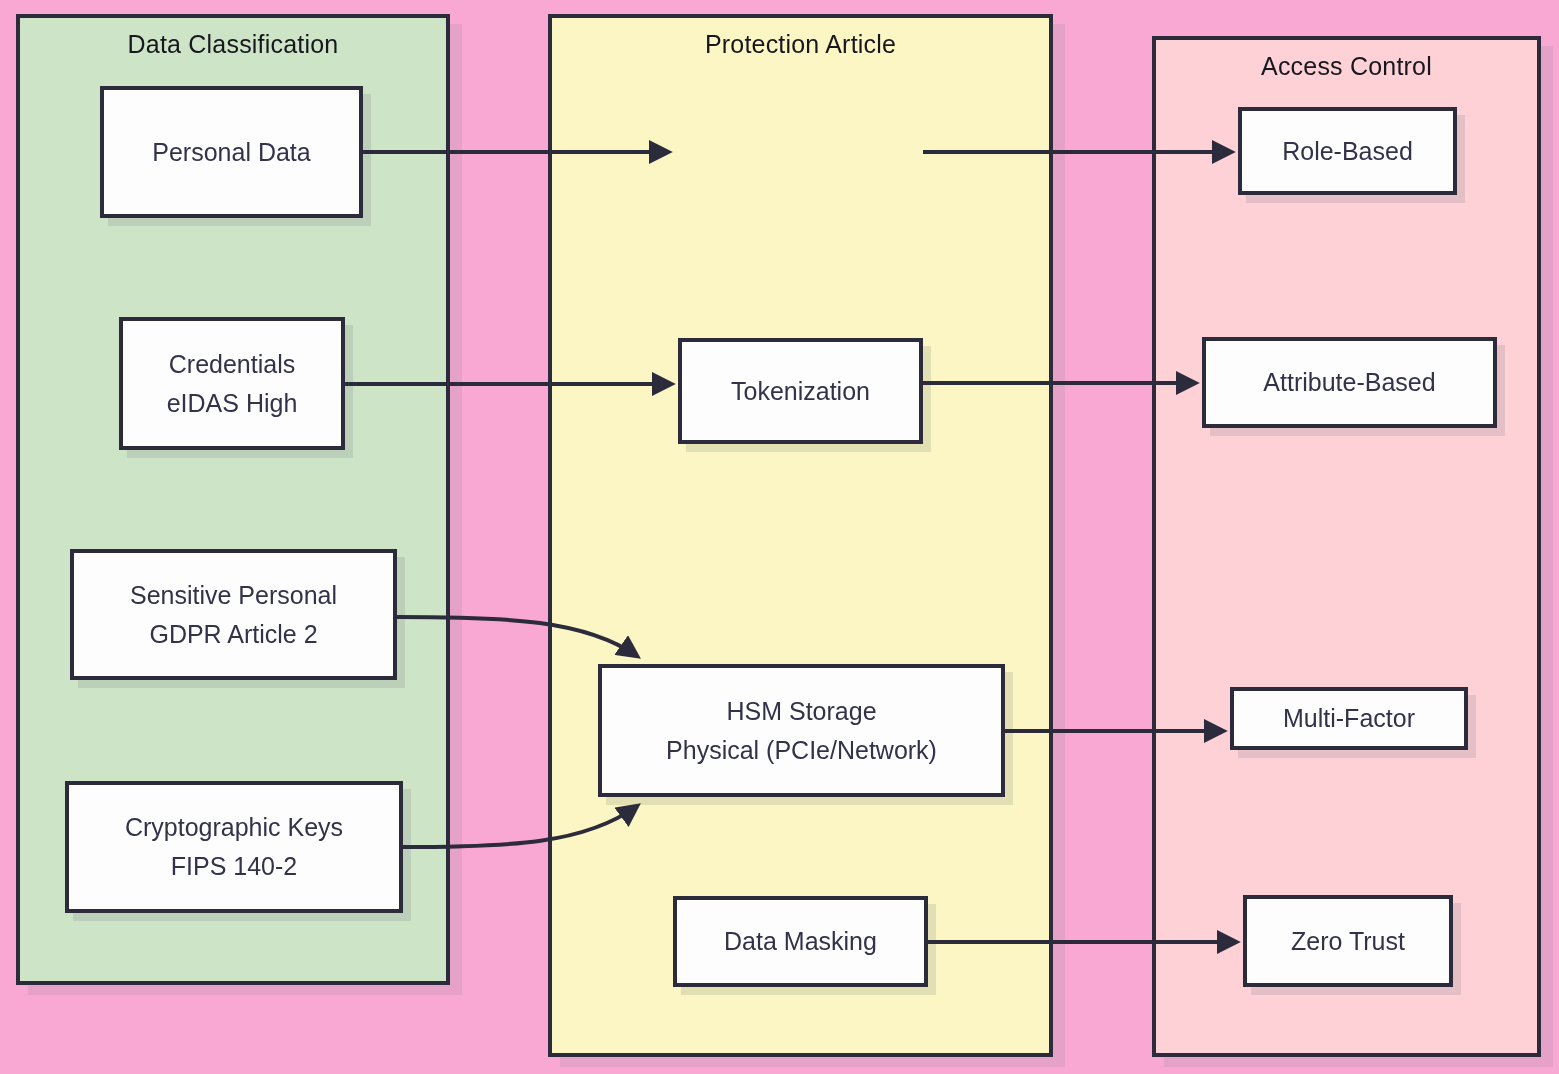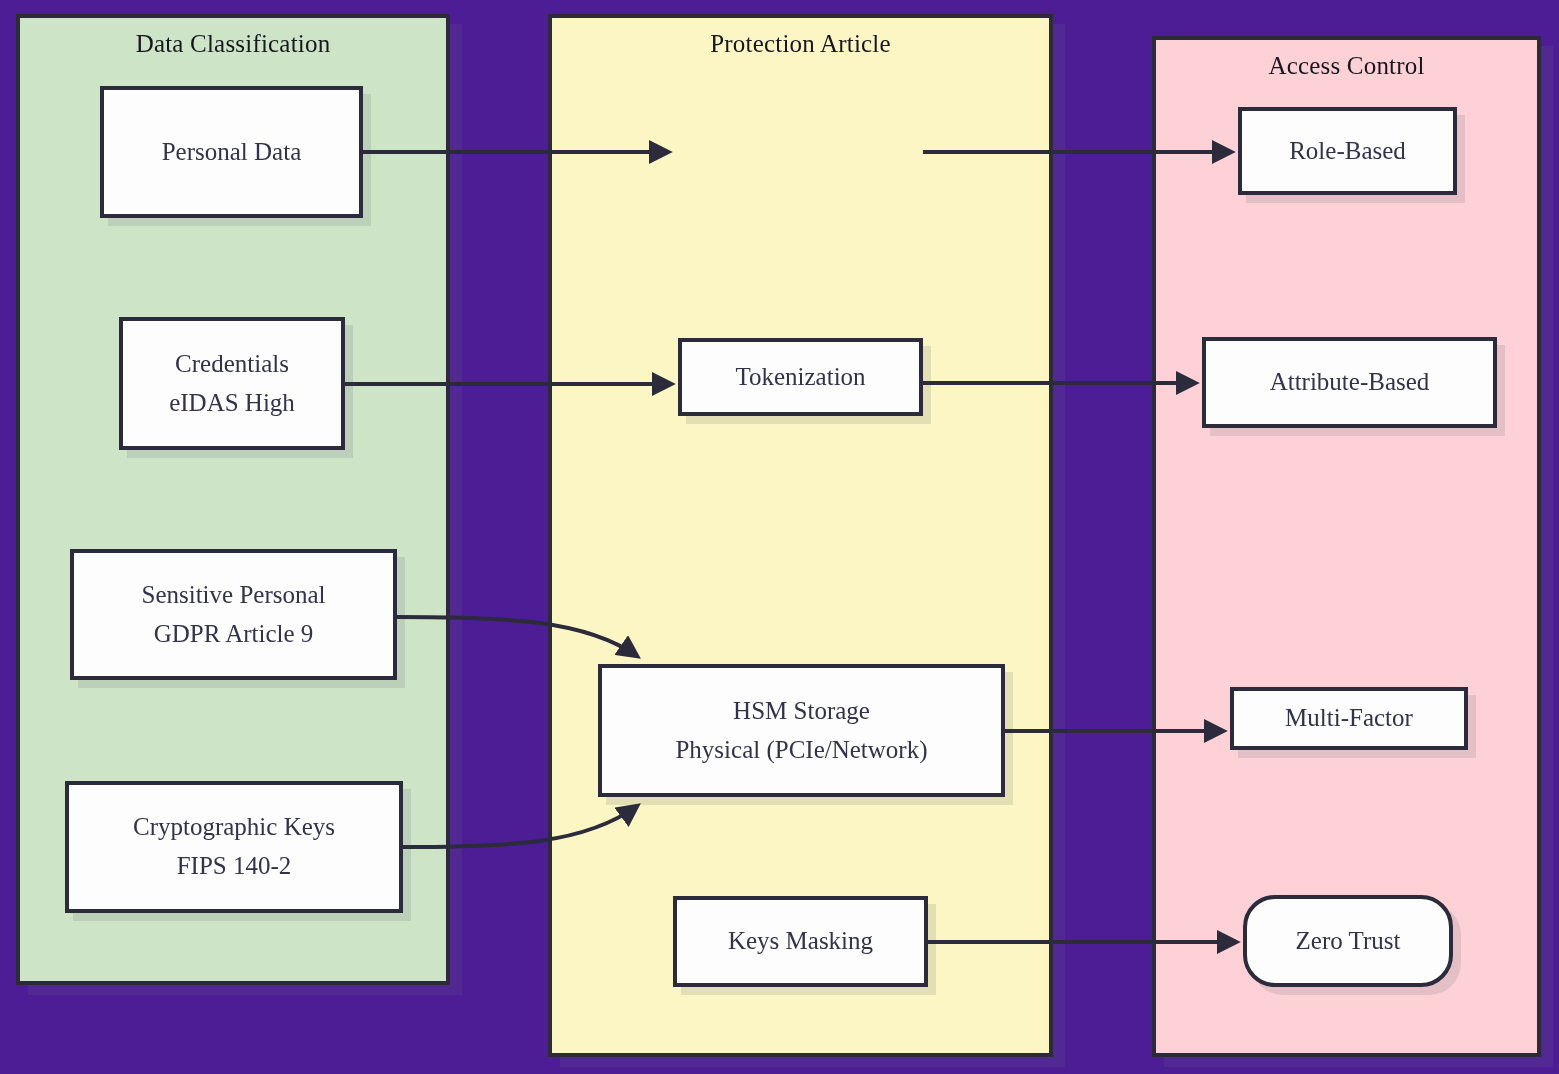--- a/index.html
+++ b/index.html
@@ -1,18 +1,18 @@
 <!DOCTYPE html>
 <html style="--classification-fill: #cde4c7; --protection-fill: #fbf6c3; --access-fill: #fdd1d6; --stroke: #2b2b3c; --node-fill: #fdfdfe; --text: #32324a; --title-text: #17171f;"><head>
 <meta charset="utf-8">
 <style>
   html,body{margin:0;padding:0;background:#ffffff;}
   .canvas{
-    position:relative;width:1559px;height:1074px;background:#4c1d95;overflow:hidden;
-    font-family:Liberation Serif, serif;color:var(--text,#32324a);
+    position:relative;width:1559px;height:1074px;background:#f9a8d4;overflow:hidden;
+    font-family:Liberation Sans, sans-serif;color:var(--text,#32324a);
   }
   .col{
     position:absolute;box-sizing:border-box;border:4px solid var(--stroke,#2b2b3c);
     box-shadow:12px 10px 0 rgba(120,120,130,0.14);
   }
   .col-classification{left:16px;top:14px;width:434px;height:971px;background:var(--classification-fill,#cde4c7);}
   .col-protection{left:548px;top:14px;width:505px;height:1043px;background:var(--protection-fill,#fbf6c3);}
   .col-access{left:1152px;top:36px;width:389px;height:1021px;background:var(--access-fill,#fdd1d6);}
   .col-title{
     margin:0;padding-top:12px;text-align:center;font-size:25px;font-weight:normal;
@@ -21,28 +21,28 @@
   .node{
     position:absolute;box-sizing:border-box;border:4px solid var(--stroke,#2b2b3c);
     background:var(--node-fill,#fdfdfe);box-shadow:8px 8px 0 rgba(70,70,90,0.13);
     display:flex;flex-direction:column;justify-content:center;align-items:center;
     text-align:center;font-size:25px;line-height:1.55;color:var(--text,#32324a);
   }
   .node-personal{left:100px;top:86px;width:263px;height:132px;}
   .node-encryption{left:675px;top:86px;width:248px;height:132px;}
   .node-role{left:1238px;top:107px;width:219px;height:88px;}
   .node-credentials{left:119px;top:317px;width:226px;height:133px;}
-  .node-tokenization{left:678px;top:338px;width:245px;height:78px;}
+  .node-tokenization{left:678px;top:338px;width:245px;height:106px;}
   .node-attribute{left:1202px;top:337px;width:295px;height:91px;justify-content:center;}
   .node-sensitive{left:70px;top:549px;width:327px;height:131px;align-items:center;}
   .node-hsm{left:598px;top:664px;width:407px;height:133px;}
   .node-multi{left:1230px;top:687px;width:238px;height:63px;}
   .node-crypto{left:65px;top:781px;width:338px;height:132px;}
   .node-masking{left:673px;top:896px;width:255px;height:91px;}
-  .node-zero{left:1243px;top:895px;width:210px;height:92px;border-radius:32px;}
+  .node-zero{left:1243px;top:895px;width:210px;height:92px;}
   .edges{position:absolute;left:0;top:0;width:1559px;height:1074px;pointer-events:none;}
   .edges path{stroke:var(--stroke,#2b2b3c);stroke-width:4;fill:none;}
   .edges .head{fill:var(--stroke,#2b2b3c);stroke:none;}
 </style>
 </head>
 <body>
 
 <div class="canvas">
 
   <section class="col col-classification">
@@ -61,40 +61,40 @@
     <div>Personal Data</div>
   </div>
 
   <div class="node node-credentials">
     <div>Credentials</div>
     <div>eIDAS High</div>
   </div>
 
   <div class="node node-sensitive">
     <div>Sensitive Personal</div>
-    <div>GDPR Article 9</div>
+    <div>GDPR Article 2</div>
   </div>
 
   <div class="node node-crypto">
     <div>Cryptographic Keys</div>
     <div>FIPS 140-2</div>
   </div>
 
 
   <div class="node node-tokenization">
     <div>Tokenization</div>
   </div>
 
   <div class="node node-hsm">
     <div>HSM Storage</div>
     <div>Physical (PCIe/Network)</div>
   </div>
 
   <div class="node node-masking">
-    <div>Keys Masking</div>
+    <div>Data Masking</div>
   </div>
 
   <div class="node node-role">
     <div>Role-Based</div>
   </div>
 
   <div class="node node-attribute">
     <div>Attribute-Based</div>
   </div>
 

